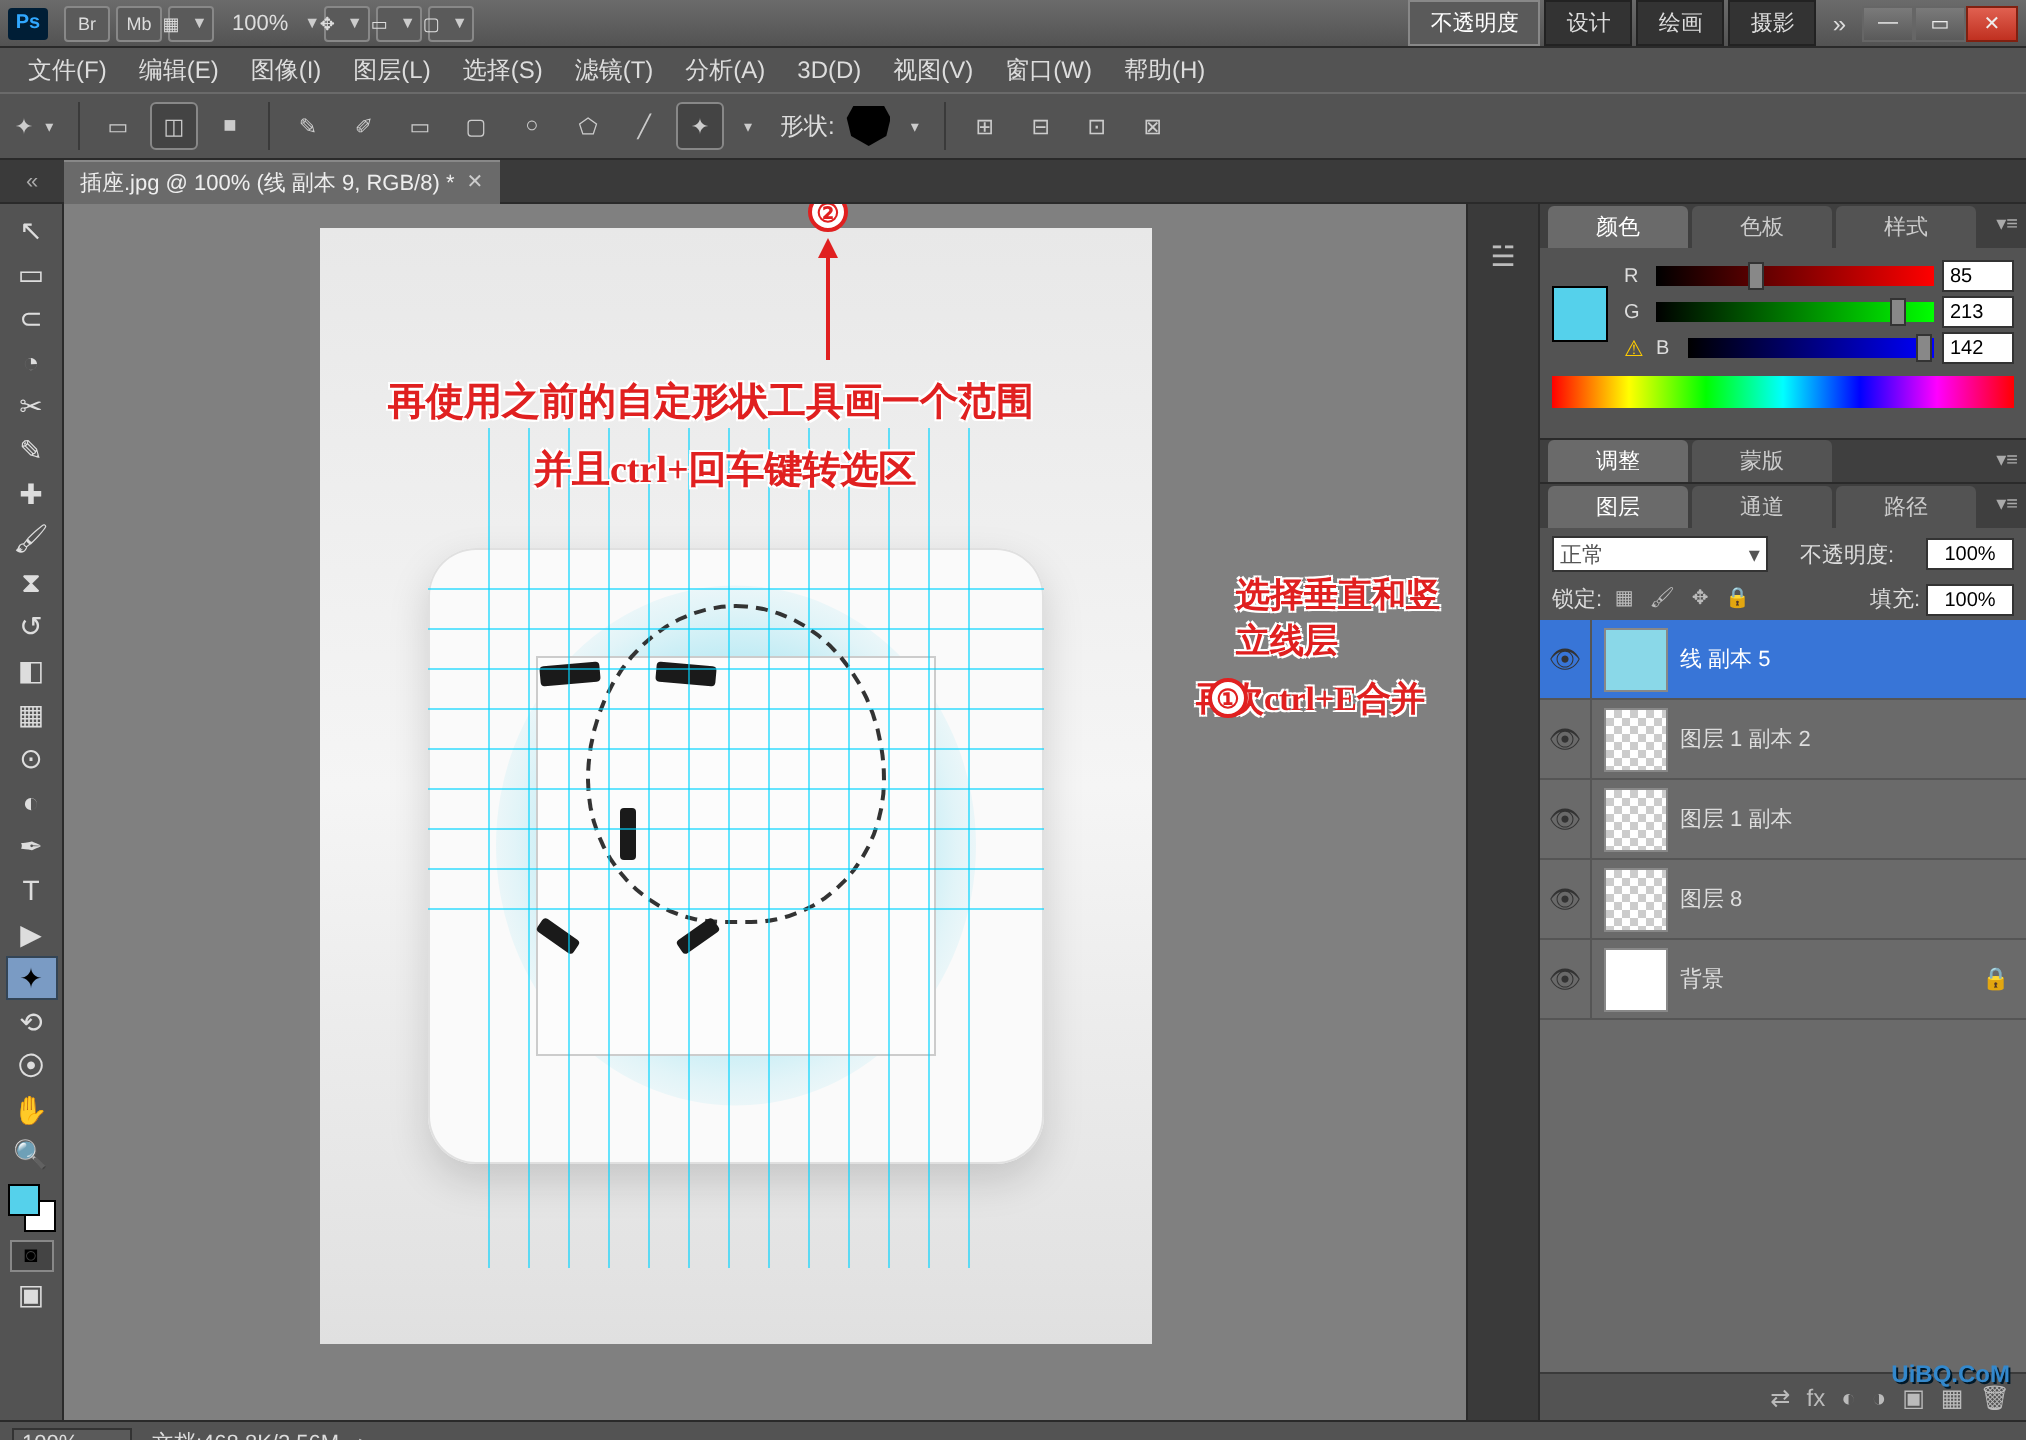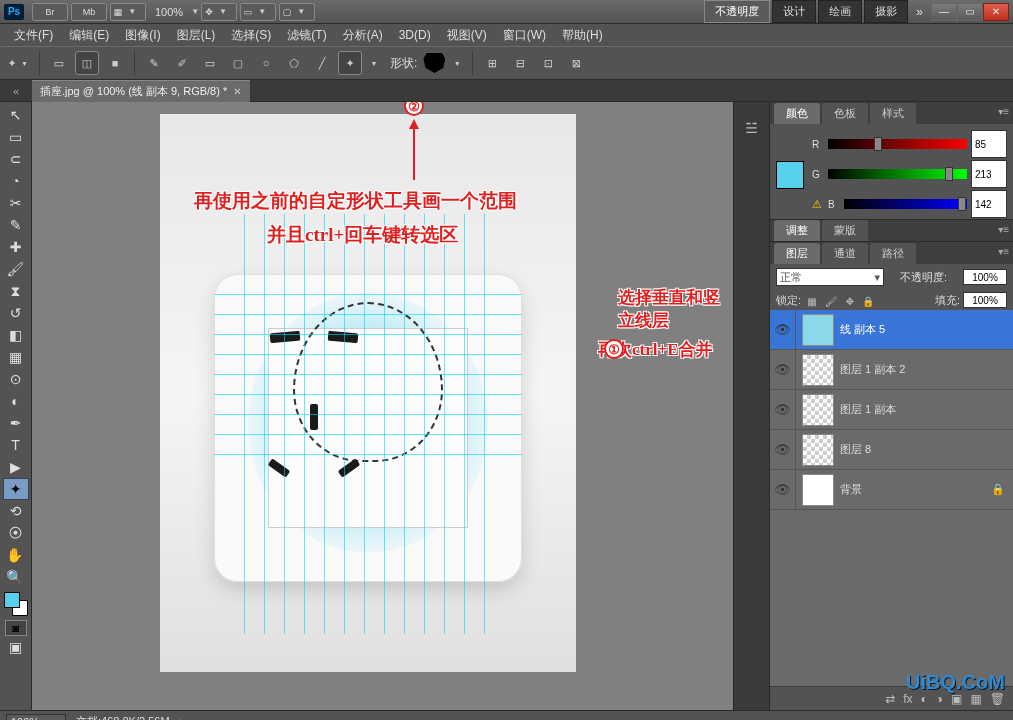--- a/index.html
+++ b/index.html
@@ -1,19 +1,19 @@
 <!DOCTYPE html>
 <html><head>
 <meta charset="utf-8">
 <style>
 *{margin:0;padding:0;box-sizing:border-box;font-family:"Microsoft YaHei",SimSun,Arial,sans-serif;font-size:11px;user-select:none}
 body{width:1013px;height:720px;background:#535353;overflow:hidden;position:relative}
 .titlebar{height:24px;background:linear-gradient(#6b6b6b,#535353);display:flex;align-items:center;padding:0 4px;border-bottom:1px solid #2a2a2a}
 .ps-icon{width:20px;height:16px;background:#001e36;color:#31a8ff;font-weight:bold;font-size:10px;display:flex;align-items:center;justify-content:center;border-radius:2px;margin-right:8px}
-.tbtn{width:36px;height:18px;border:1px solid #888;background:#5a5a5a;color:#ddd;margin-right:3px;display:flex;align-items:center;justify-content:center;font-size:9px;border-radius:2px}
+.tbtn{width:23px;height:18px;border:1px solid #888;background:#5a5a5a;color:#ddd;margin-right:3px;display:flex;align-items:center;justify-content:center;font-size:9px;border-radius:2px}
 .zoom-combo{margin-left:6px;color:#ddd;font-size:11px;display:flex;align-items:center}
 .zoom-combo span{margin-right:2px}
 .tri{font-size:8px;color:#ccc;margin:0 6px}
 .spacer{flex:1}
 .ws-btn{padding:3px 10px;background:#333;color:#ddd;margin-left:2px;border:1px solid #222;font-size:11px}
 .ws-btn.active{background:#5a5a5a;border:1px solid #888;color:#fff}
 .dbl-arrow{color:#ddd;margin:0 8px;font-size:12px}
 .win-btns{display:flex;gap:0}
 .win-btn{width:26px;height:18px;display:flex;align-items:center;justify-content:center;border:1px solid #666;background:linear-gradient(#7a7a7a,#5a5a5a);color:#eee;font-size:10px}
 .win-btn.close{background:linear-gradient(#e06050,#c03020);border-color:#802010}
@@ -59,55 +59,55 @@
 .annot.t4{left:566px;top:236px;font-size:17px}
 .marker{position:absolute;width:20px;height:20px;border:2px solid #e02020;border-radius:50%;color:#e02020;display:flex;align-items:center;justify-content:center;font-size:13px;background:#fff;font-weight:bold}
 .marker.m1{left:572px;top:237px}
 .marker.m2{left:372px;top:-6px}
 .arrow{position:absolute;left:381px;top:20px;width:2px;height:58px;background:#e02020}
 .arrow::before{content:"";position:absolute;top:-8px;left:-4px;border:5px solid transparent;border-bottom:10px solid #e02020}
 .right-dock{width:36px;background:#3a3a3a;border-left:1px solid #2a2a2a;display:flex;flex-direction:column;align-items:center;padding-top:16px;gap:6px}
 .dock-ico{width:24px;height:20px;color:#bbb;display:flex;align-items:center;justify-content:center;font-size:14px}
 .panels{width:244px;background:#535353;border-left:1px solid #2a2a2a;display:flex;flex-direction:column}
 .panel-tabs{height:22px;background:#3f3f3f;display:flex;align-items:flex-end;padding-left:4px;gap:2px;position:relative}
-.ptab{padding:3px 12px;background:#535353;color:#ccc;font-size:11px;border-top-left-radius:3px;border-top-right-radius:3px}
+.ptab{padding:3px 24px;background:#535353;color:#ccc;font-size:11px;border-top-left-radius:3px;border-top-right-radius:3px}
 .ptab.active{background:#6a6a6a;color:#fff}
 .panel-menu{position:absolute;right:4px;top:4px;color:#aaa;font-size:10px}
 .color-panel{background:#535353;padding:6px;height:96px;border-bottom:1px solid #2a2a2a}
 .color-row{display:flex;align-items:center;gap:4px;margin-bottom:4px}
 .big-swatch{width:28px;height:28px;border:1px solid #000;background:#55d1eb;margin-right:4px}
 .slider-group{flex:1}
 .sl-row{display:flex;align-items:center;gap:4px;margin-bottom:2px}
 .sl-label{width:12px;color:#ddd;font-size:10px}
 .sl-track{flex:1;height:10px;background:linear-gradient(90deg,#000,#f00);position:relative}
 .sl-track.g{background:linear-gradient(90deg,#000,#0f0)}
 .sl-track.b{background:linear-gradient(90deg,#000,#00f)}
 .sl-thumb{position:absolute;top:-2px;width:8px;height:14px;background:#888;border:1px solid #333}
-.sl-val{width:36px;height:28px;background:#fff;border:1px solid #333;font-size:10px;padding:0 3px;display:flex;align-items:center;color:#000}
+.sl-val{width:36px;height:16px;background:#fff;border:1px solid #333;font-size:10px;padding:0 3px;display:flex;align-items:center;color:#000}
 .spectrum{height:16px;margin-top:4px;background:linear-gradient(90deg,#f00,#ff0,#0f0,#0ff,#00f,#f0f,#f00)}
 .adjust-panel{height:22px;background:#3f3f3f;border-bottom:1px solid #2a2a2a}
 .layers-panel{flex:1;background:#535353;display:flex;flex-direction:column}
 .layer-opts{padding:4px 6px;display:flex;align-items:center;gap:16px;color:#ddd;font-size:11px}
 .blend-sel{flex:1;height:18px;background:#fff;border:1px solid #333;color:#555;font-size:10px;padding:0 3px;display:flex;align-items:center;justify-content:space-between}
 .opacity-box{width:44px;height:16px;background:#fff;border:1px solid #333;font-size:10px;display:flex;align-items:center;justify-content:center;color:#000}
-.lock-row{padding:2px 6px;display:flex;align-items:flex-end;gap:3px;color:#ddd;font-size:11px}
+.lock-row{padding:2px 6px;display:flex;align-items:flex-start;gap:3px;color:#ddd;font-size:11px}
 .lock-ico{width:16px;height:14px;display:flex;align-items:center;justify-content:center;color:#bbb;font-size:10px}
 .layer-list{flex:1;background:#6a6a6a;overflow:auto}
 .layer{height:40px;display:flex;align-items:center;border-bottom:1px solid #555;background:#6a6a6a}
 .layer.sel{background:#3875d7;color:#fff}
 .eye{width:26px;display:flex;justify-content:center;color:#333;font-size:13px;border-right:1px solid #555;height:100%;align-items:center}
 .thumb{width:32px;height:32px;background:#fff;border:1px solid #888;margin:0 6px;background-image:repeating-conic-gradient(#ccc 0 25%,#fff 0 50%);background-size:8px 8px}
 .thumb.solid{background:#8ad8e8}
 .layer-name{color:#ddd;font-size:11px}
 .layer.sel .layer-name{color:#fff}
 .layer-footer{height:24px;background:#535353;border-top:1px solid #3a3a3a;display:flex;align-items:center;justify-content:flex-end;gap:8px;padding:0 8px}
 .lf-ico{color:#bbb;font-size:12px}
 .statusbar{height:22px;background:#535353;border-top:1px solid #2a2a2a;display:flex;align-items:center;padding:0 6px;color:#ddd;font-size:11px;gap:10px}
 .status-zoom{width:60px;background:#5a5a5a;border:1px solid #333;padding:1px 4px}
-.uibq{position:absolute;right:8px;bottom:26px;color:#3388cc;font-size:20px;font-weight:bold;text-shadow:1px 1px 0 #001828}
+.uibq{position:absolute;right:8px;bottom:26px;color:#3388cc;font-size:12px;font-weight:bold;text-shadow:1px 1px 0 #001828}
 .warn{width:12px;height:12px;color:#ffcc00;font-size:11px}
 </style>
 </head>
 <body>
 
 <div class="titlebar">
   <div class="ps-icon">Ps</div>
   <div class="tbtn">Br</div>
   <div class="tbtn">Mb</div>
   <div class="tbtn">▦<span class="tri">▼</span></div>

